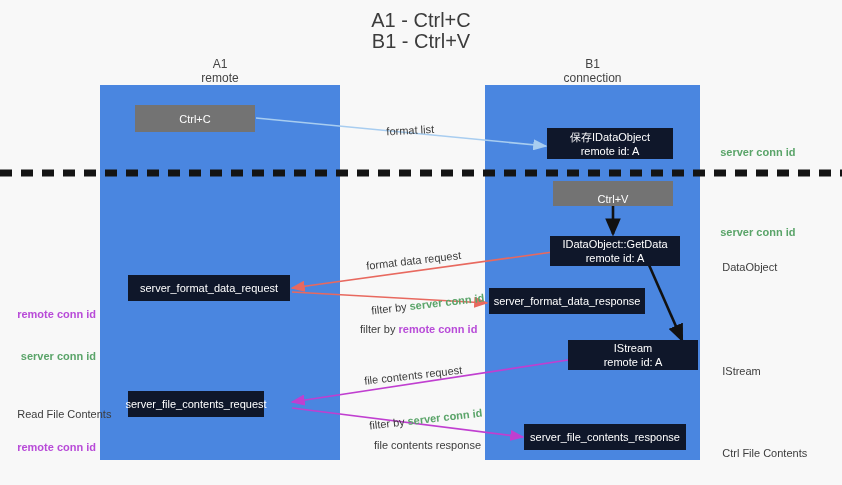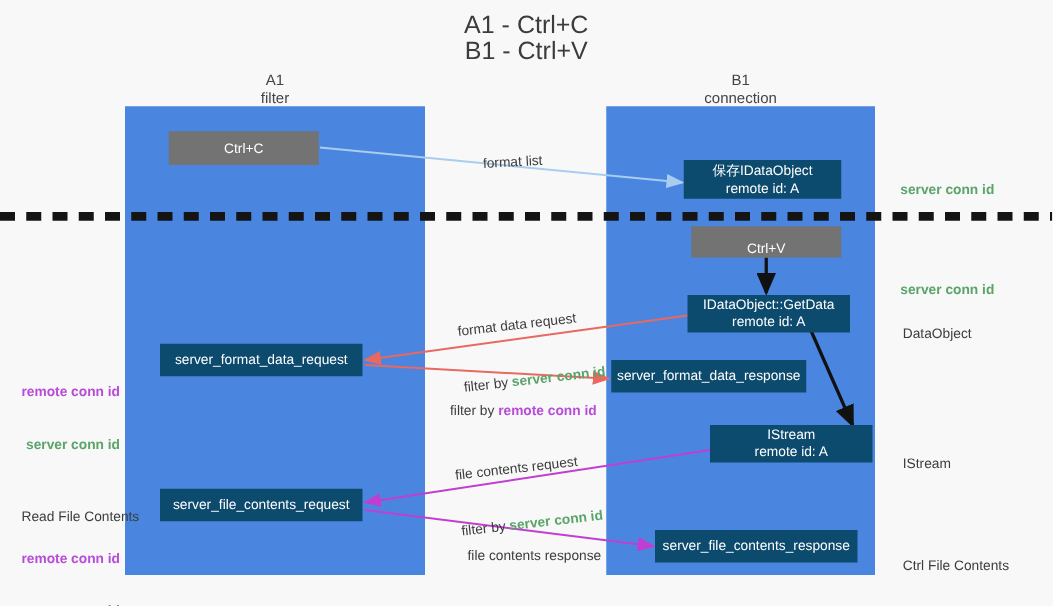--- a/index.html
+++ b/index.html
@@ -63,21 +63,21 @@
     color: #ffffff;
     font-size: 11px;
     line-height: 14px;
     text-align: center;
     white-space: pre;
   }
   .node.green { background: #737373; }
   .node.orange { background: #fbb councils; }
   .node.orange { background: #fbb040; }
   .node.orange { background: #fbb05a; }
-  .node.orange { background: #0c4a6e; }
+  .node.orange { background: #0f172a; }
 
   
   .side-label {
     font-size: 11px;
     line-height: 14px;
     white-space: pre;
   }
   .c-green-b { color: #5aa469; font-weight: bold; }
   .c-purple { color: #b84bd8; font-weight: bold; }
   .c-dark { color: #3c3c3c; }
@@ -93,21 +93,21 @@
 </style>
 </head>
 <body>
 
 <div id="canvas">
 
   <div class="abs" id="title"><span>A1 - Ctrl+C</span>
 <span>B1 - Ctrl+V</span></div>
 
   <div class="abs col-header" id="hdr-a1"><span>A1</span>
-<span>filter</span></div>
+<span>remote</span></div>
   <div class="abs col-header" id="hdr-b1"><span>B1</span>
 <span>connection</span></div>
 
   <div class="abs lane" id="lane-a1"></div>
   <div class="abs lane" id="lane-b1"></div>
 
   <svg class="layer" viewBox="0 0 842 485">
     <defs>
       <marker id="ah-blue" markerWidth="9" markerHeight="7" refX="8" refY="3.5" orient="auto">
         <polygon points="0 0, 9 3.5, 0 7" fill="#a8cdf0"></polygon>
@@ -164,21 +164,21 @@
 
   <div class="abs node orange" style="left:128px; top:275px; width:162px; height:26px;">
     <span>server_format_data_request</span>
   </div>
 
   <div class="abs node orange" style="left:568px; top:340px; width:130px; height:30px;">
     <span>IStream</span>
     <span>remote id: A</span>
   </div>
 
-  <div class="abs node orange" style="left:128px; top:391px; width:162px; height:26px;">
+  <div class="abs node orange" style="left:128px; top:391px; width:136px; height:26px;">
     <span>server_file_contents_request</span>
   </div>
 
   <div class="abs node orange" style="left:524px; top:424px; width:162px; height:26px;">
     <span>server_file_contents_response</span>
   </div>
 
   <div class="abs side-label c-green-b" style="left:708px; top:131px;">
     <span>server conn id</span>
   </div>

